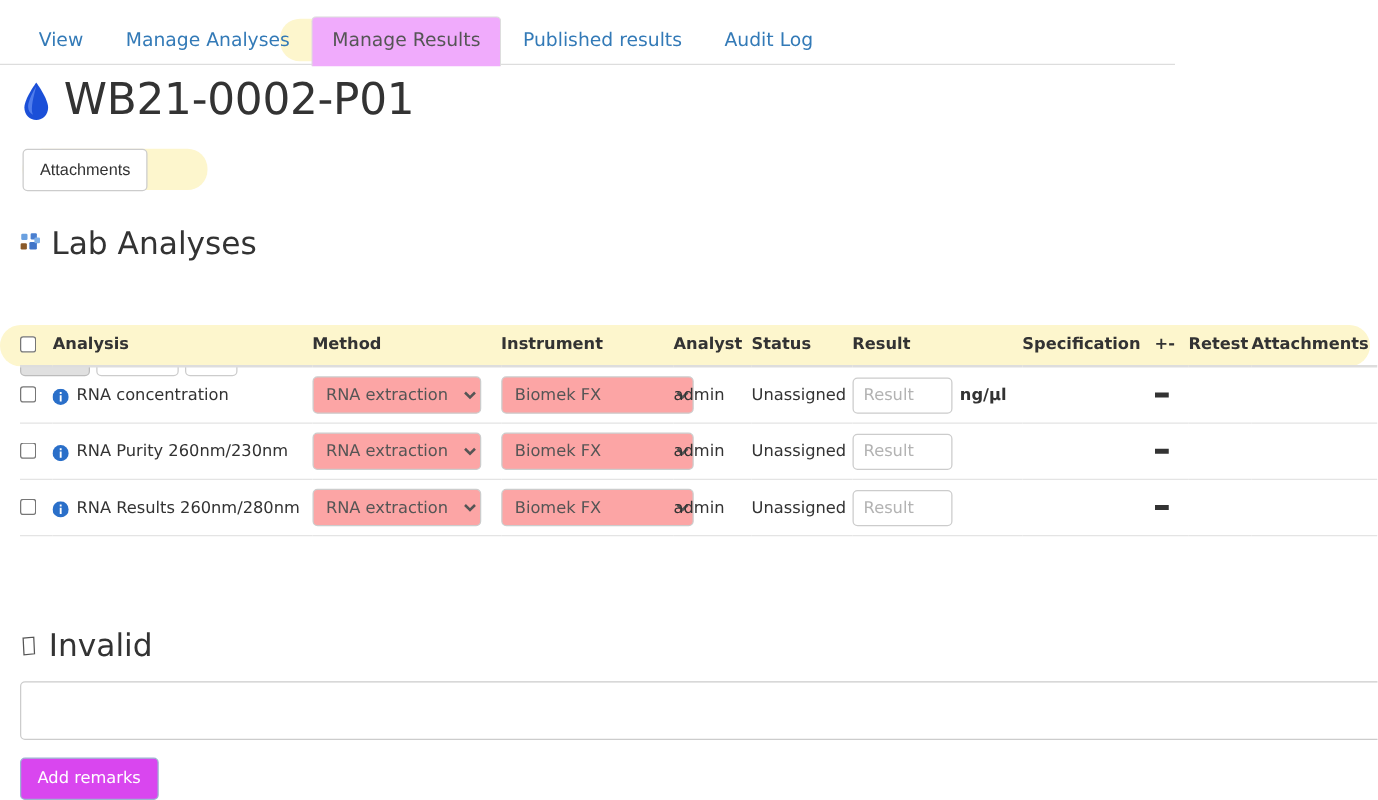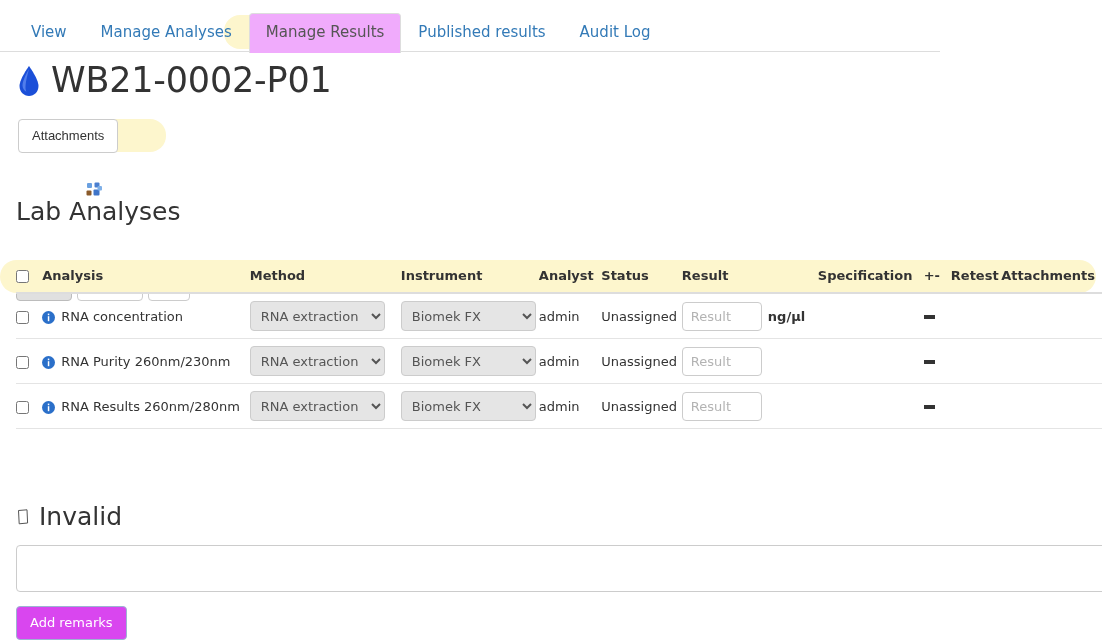--- a/index.html
+++ b/index.html
@@ -125,24 +125,24 @@
 
   .analysis-cell { display: flex; align-items: flex-end; }
   .info-icon { width: 13px; height: 13px; margin-right: 6px; flex: none; display:block; }
   .analysis-name { font-size: 13px; color: #333333; }
 
   select.form-ctl {
     font-family: "DejaVu Sans", "Liberation Sans", sans-serif;
     font-size: 13px; color: #555555;
     height: 30px; padding: 3px 6px;
     border: 1px solid #cccccc; border-radius: 4px;
-    background: #e5e5e5; cursor: pointer;
+    background: #fca5a5; cursor: pointer;
   }
   select.sel-method { width: 135px; }
-  select.sel-instrument { width: 135px; }
+  select.sel-instrument { width: 154px; }
 
   input.result-input {
     font-family: "DejaVu Sans", "Liberation Sans", sans-serif;
     font-size: 13px; color: #555555;
     width: 80px; height: 29px; padding: 4px 8px;
     border: 1px solid #cccccc; border-radius: 4px; background: #ffffff;
   }
   input.result-input::placeholder { color: #b3b3b3; }
   .unit { font-size: 13px; color: #333333; margin-left: 6px; font-weight: bold; }
   .result-cell { display: flex; align-items: center; }
@@ -188,21 +188,21 @@
       <path d="M13 5 C13 5 6.5 15.5 6.5 21.5 C6.5 24.2 8.2 26.6 10.4 27.7 C8.8 24.5 9.3 18.5 13 5 Z" fill="#5b85ee" opacity="0.85"></path>
     </svg>
     <div class="page-title">WB21-0002-P01</div>
   </div>
 
   <div class="att-wrap">
     <div class="hl att-hl"></div>
     <button class="btn-default">Attachments</button>
   </div>
 
-  <div class="section-head" style="left:16px; top:182px;flex-direction:column;">
+  <div class="section-head" style="left:16px; top:182px;">
     <svg class="mol-icon" viewBox="0 0 17 17">
       <rect x="1" y="1" width="5" height="5" rx="1" fill="#6aa0e0"></rect>
       <rect x="8.5" y="0.5" width="5" height="5" rx="1" fill="#4a7fd0"></rect>
       <rect x="0.5" y="8.5" width="5" height="5" rx="1" fill="#8a5a2a"></rect>
       <rect x="7.5" y="7.5" width="6" height="6" rx="1" fill="#3f74c8"></rect>
       <rect x="11.5" y="4" width="4.5" height="4.5" rx="1" fill="#7fb0e8"></rect>
     </svg>
     <div class="sec-title">Lab Analyses</div>
   </div>
 

